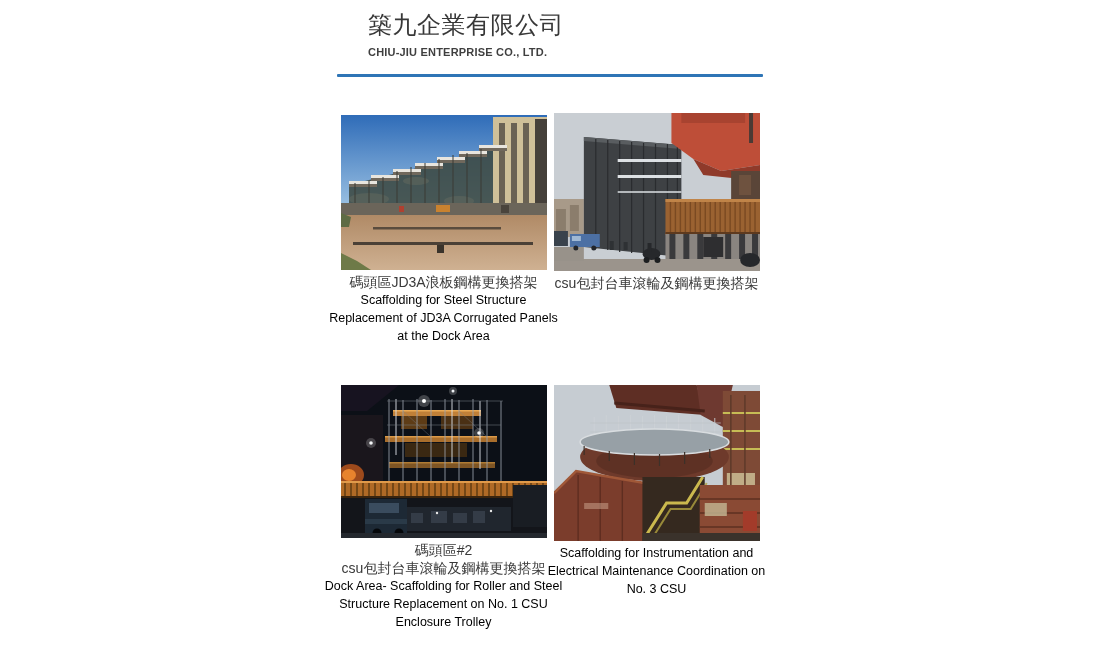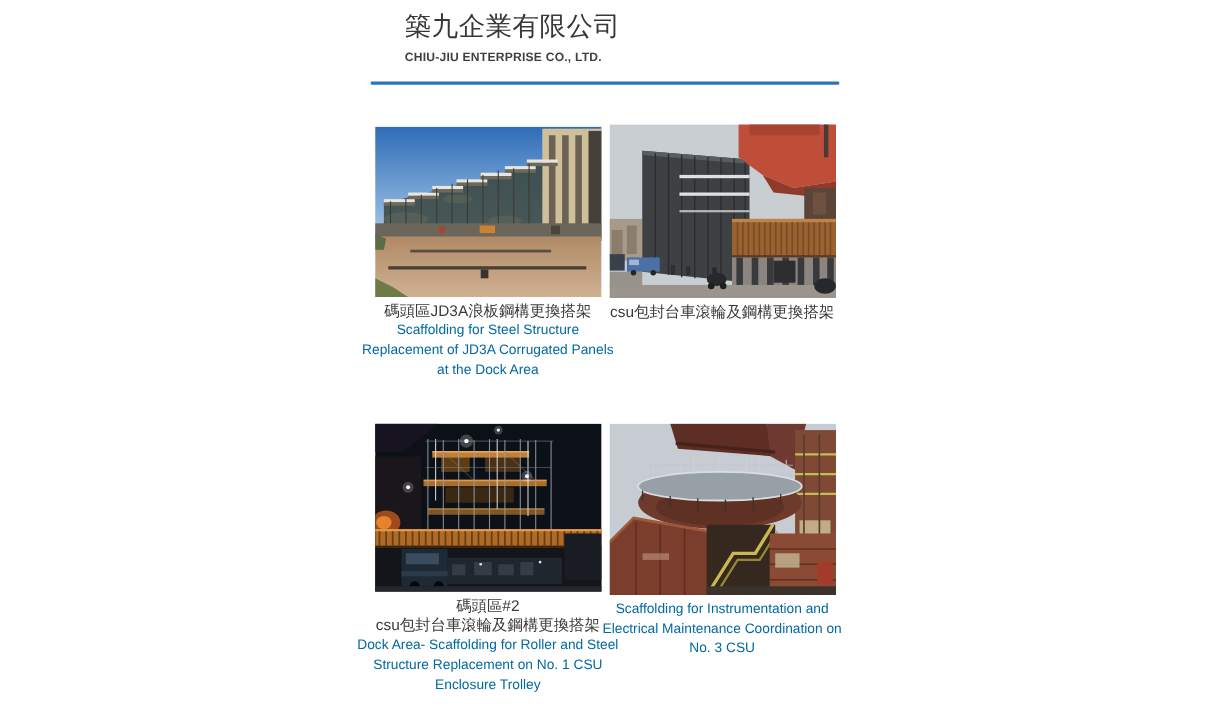--- a/index.html
+++ b/index.html
@@ -40,21 +40,21 @@
   .ph-2 { height: 158px; }
   .ph-3 { height: 153px; }
   .ph-4 { height: 156px; }
 
   figcaption { margin-top: 3px; width: 290px; text-align: center; }
   .cap-zh {
     font-size: 14px; line-height: 18px; color: #3a3a3a;
     white-space: pre; font-weight: 500;
   }
   .cap-en {
-    font-size: 12.5px; line-height: 18px; color: #0369a1;
+    font-size: 12.5px; line-height: 18px; color: #000000;
     white-space: pre; font-weight: 400;
   }
 </style>
 </head>
 <body>
 
 <div class="page">
 
   <div class="header">
     <h1 class="title-zh">築九企業有限公司</h1>

